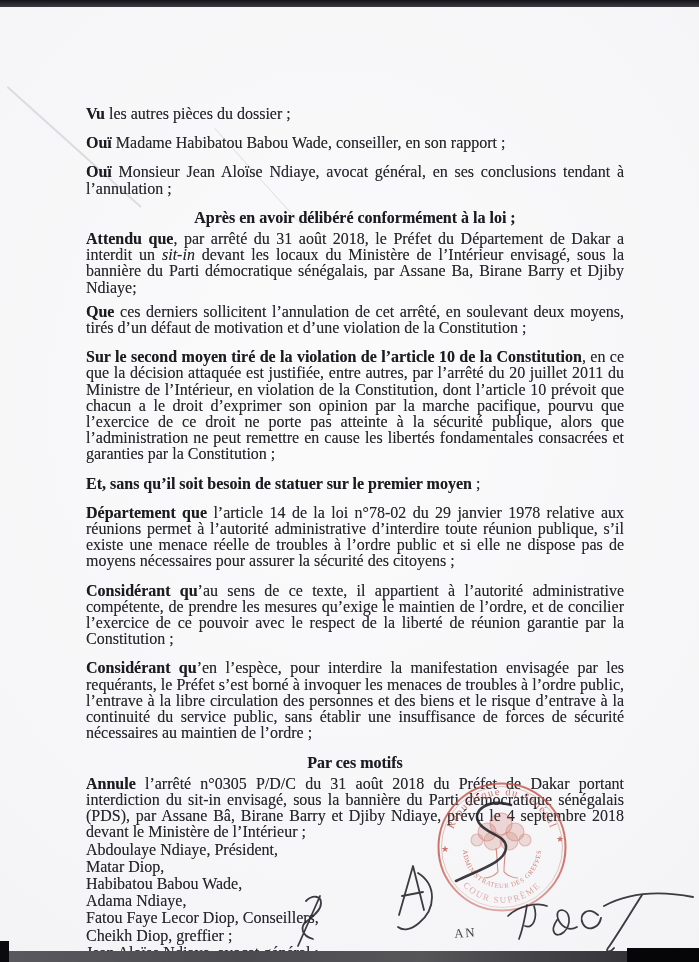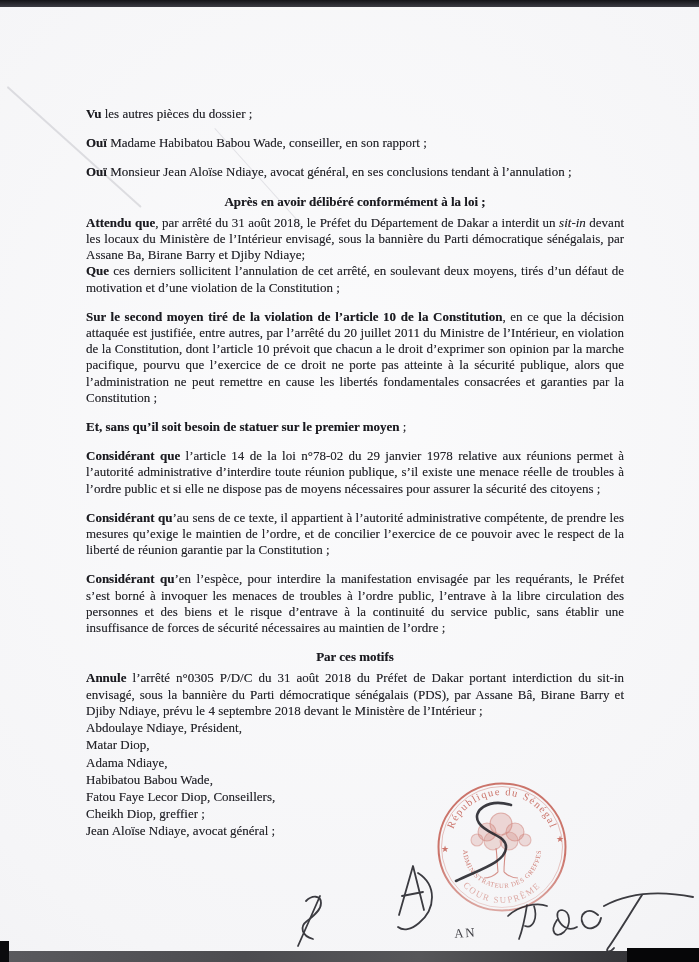--- a/index.html
+++ b/index.html
@@ -21,26 +21,26 @@
   .edge-notch-left{position:absolute;left:0;top:941px;width:9px;height:21px;background:#0b0b0e;}
   .edge-block-right{position:absolute;left:627px;top:948px;width:72px;height:14px;background:#060608;}
   
   .crease1{position:absolute;left:8px;top:86px;width:180px;height:1.5px;
     background:rgba(150,152,162,.28);transform:rotate(42deg);transform-origin:left top;border-radius:2px;}
   .crease2{position:absolute;left:215px;top:128px;width:130px;height:1.3px;
     background:rgba(150,152,162,.22);transform:rotate(48deg);transform-origin:left top;border-radius:2px;}
   
   .page-text{
     position:absolute;left:86px;top:93px;width:538px;
-    font-size:13px;line-height:16.2px;color:#26262b;
+    font-size:16px;line-height:16.2px;color:#26262b;
     text-align:justify;
     text-shadow:0 0 .4px rgba(30,30,40,.45);
   }
   .page-text p{margin:13px 0 0;padding:0;}
-  .page-text p.cont{margin-top:0;font-family:Liberation Serif, serif;}
+  .page-text p.cont{margin-top:8px;font-family:Liberation Serif, serif;}
   .page-text p.heading{margin-top:13px;text-align:center;}
   .page-text p.heading span{font-weight:700;}
   .page-text .heading + p{margin-top:5px;}
   .page-text p.indent{text-indent:38px;}
   .page-text p.name{margin-top:1px;text-align:left;}
   .page-text .indent + .name{margin-top:3px;}
   .page-text span.b{font-weight:700;color:#1b1b20;}
   .page-text span.i{font-style:italic;}
   .overlay{position:absolute;inset:0;pointer-events:none;}
 </style>
@@ -53,29 +53,29 @@
 
   <div class="page-text" id="doc-body">
       <p class="para"><span class="b">Vu</span><span> les autres pièces du dossier ;</span></p>
       <p class="para"><span class="b">Ouï</span><span> Madame Habibatou Babou Wade, conseiller, en son rapport ;</span></p>
       <p class="para"><span class="b">Ouï</span><span> Monsieur Jean Aloïse Ndiaye, avocat général, en ses conclusions tendant à l’annulation ;</span></p>
       <p class="heading"><span class="b">Après en avoir délibéré conformément à la loi ;</span></p>
       <p class="para"><span class="b">Attendu que</span><span>, par arrêté du 31 août 2018, le Préfet du Département de Dakar a interdit un </span><span class="i">sit-in</span><span> devant les locaux du Ministère de l’Intérieur envisagé, sous la bannière du Parti démocratique sénégalais, par Assane Ba, Birane Barry et Djiby Ndiaye;</span></p>
       <p class="cont"><span class="b">Que</span><span> ces derniers sollicitent l’annulation de cet arrêté, en soulevant deux moyens, tirés d’un défaut de motivation et d’une violation de la Constitution ;</span></p>
       <p class="para"><span class="b">Sur le second moyen tiré de la violation de l’article 10 de la Constitution</span><span>, en ce que la décision attaquée est justifiée, entre autres, par l’arrêté du 20 juillet 2011 du Ministre de l’Intérieur, en violation de la Constitution, dont l’article 10 prévoit que chacun a le droit d’exprimer son opinion par la marche pacifique, pourvu que l’exercice de ce droit ne porte pas atteinte à la sécurité publique, alors que l’administration ne peut remettre en cause les libertés fondamentales consacrées et garanties par la Constitution ;</span></p>
       <p class="para"><span class="b">Et, sans qu’il soit besoin de statuer sur le premier moyen</span><span> ;</span></p>
-      <p class="para"><span class="b">Considérant que</span><span> l’article 14 de la loi n°78-02 du 29 janvier 1978 relative aux réunions permet à l’autorité administrative d’interdire toute réunion publique, s’il existe une menace réelle de troubles à l’ordre public et si elle ne dispose pas de moyens nécessaires pour assurer la sécurité des citoyens ;</span></p>
+      <p class="para"><span class="b">Département que</span><span> l’article 14 de la loi n°78-02 du 29 janvier 1978 relative aux réunions permet à l’autorité administrative d’interdire toute réunion publique, s’il existe une menace réelle de troubles à l’ordre public et si elle ne dispose pas de moyens nécessaires pour assurer la sécurité des citoyens ;</span></p>
       <p class="para"><span class="b">Considérant qu</span><span>’au sens de ce texte, il appartient à l’autorité administrative compétente, de prendre les mesures qu’exige le maintien de l’ordre, et de concilier l’exercice de ce pouvoir avec le respect de la liberté de réunion garantie par la Constitution ;</span></p>
       <p class="para"><span class="b">Considérant qu</span><span>’en l’espèce, pour interdire la manifestation envisagée par les requérants, le Préfet s’est borné à invoquer les menaces de troubles à l’ordre public, l’entrave à la libre circulation des personnes et des biens et le risque d’entrave à la continuité du service public, sans établir une insuffisance de forces de sécurité nécessaires au maintien de l’ordre ;</span></p>
       <p class="heading"><span class="b">Par ces motifs</span></p>
       <p class="para"><span class="b">Annule</span><span> l’arrêté n°0305 P/D/C du 31 août 2018 du Préfet de Dakar portant interdiction du sit-in envisagé, sous la bannière du Parti démocratique sénégalais (PDS), par Assane Bâ, Birane Barry et Djiby Ndiaye, prévu le 4 septembre 2018 devant le Ministère de l’Intérieur ;</span></p>
       <p class="name"><span>Abdoulaye Ndiaye, Président,</span></p>
       <p class="name"><span>Matar Diop,</span></p>
+      <p class="name"><span>Habibatou Babou Wade,</span></p>
       <p class="name"><span>Adama Ndiaye,</span></p>
-      <p class="name"><span>Habibatou Babou Wade,</span></p>
       <p class="name"><span>Fatou Faye Lecor Diop, Conseillers,</span></p>
       <p class="name"><span>Cheikh Diop, greffier ;</span></p>
       <p class="name"><span>Jean Aloïse Ndiaye, avocat général ;</span></p>
     </div>
 
   <svg class="overlay" width="699" height="962" viewBox="0 0 699 962">
     <defs>
       <path id="arcTop" d="M 450 847 A 52 52 0 1 1 554 847"></path>
       <path id="arcInner" d="M 463 849 A 39 39 0 1 0 541 849"></path>
       <path id="arcBottom" d="M 449 850 A 53 53 0 1 0 555 850"></path>

